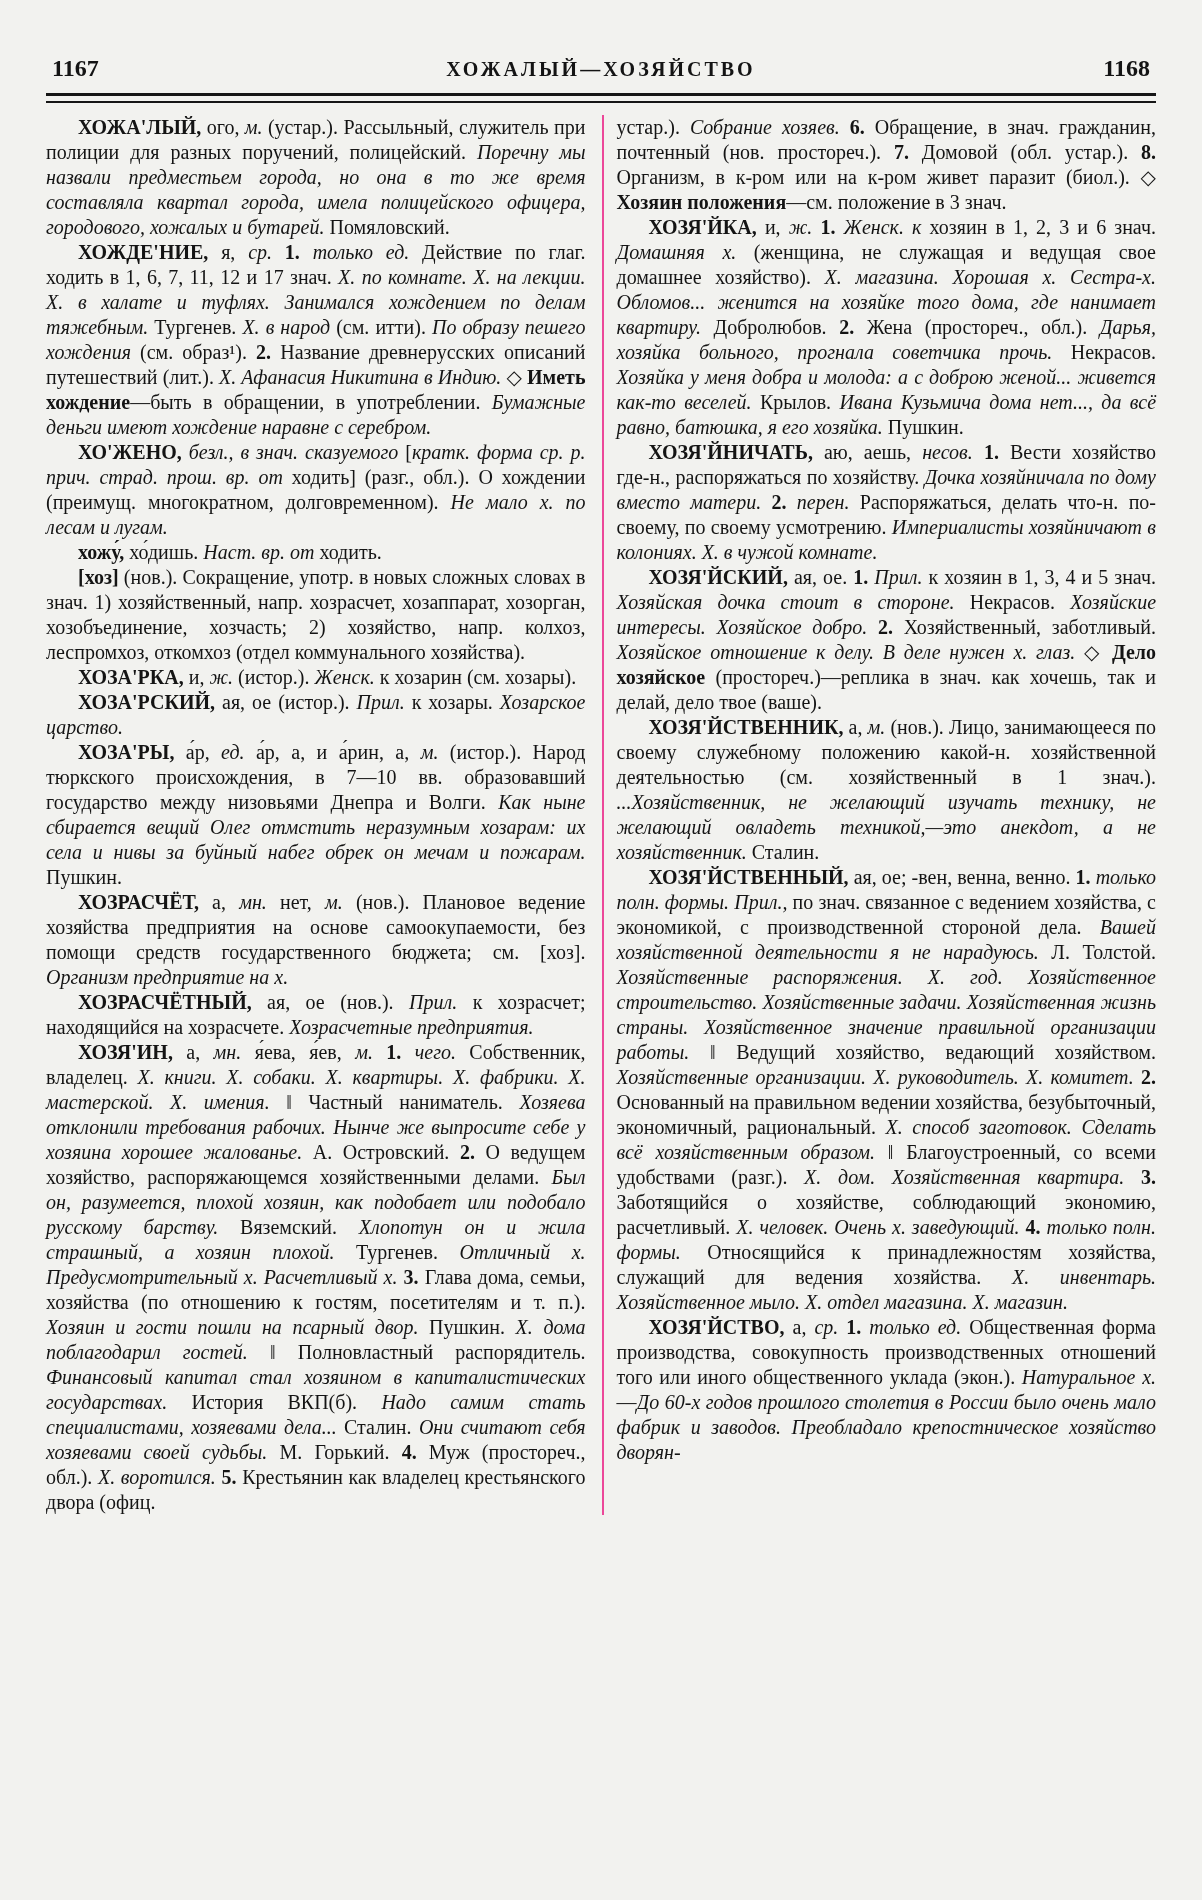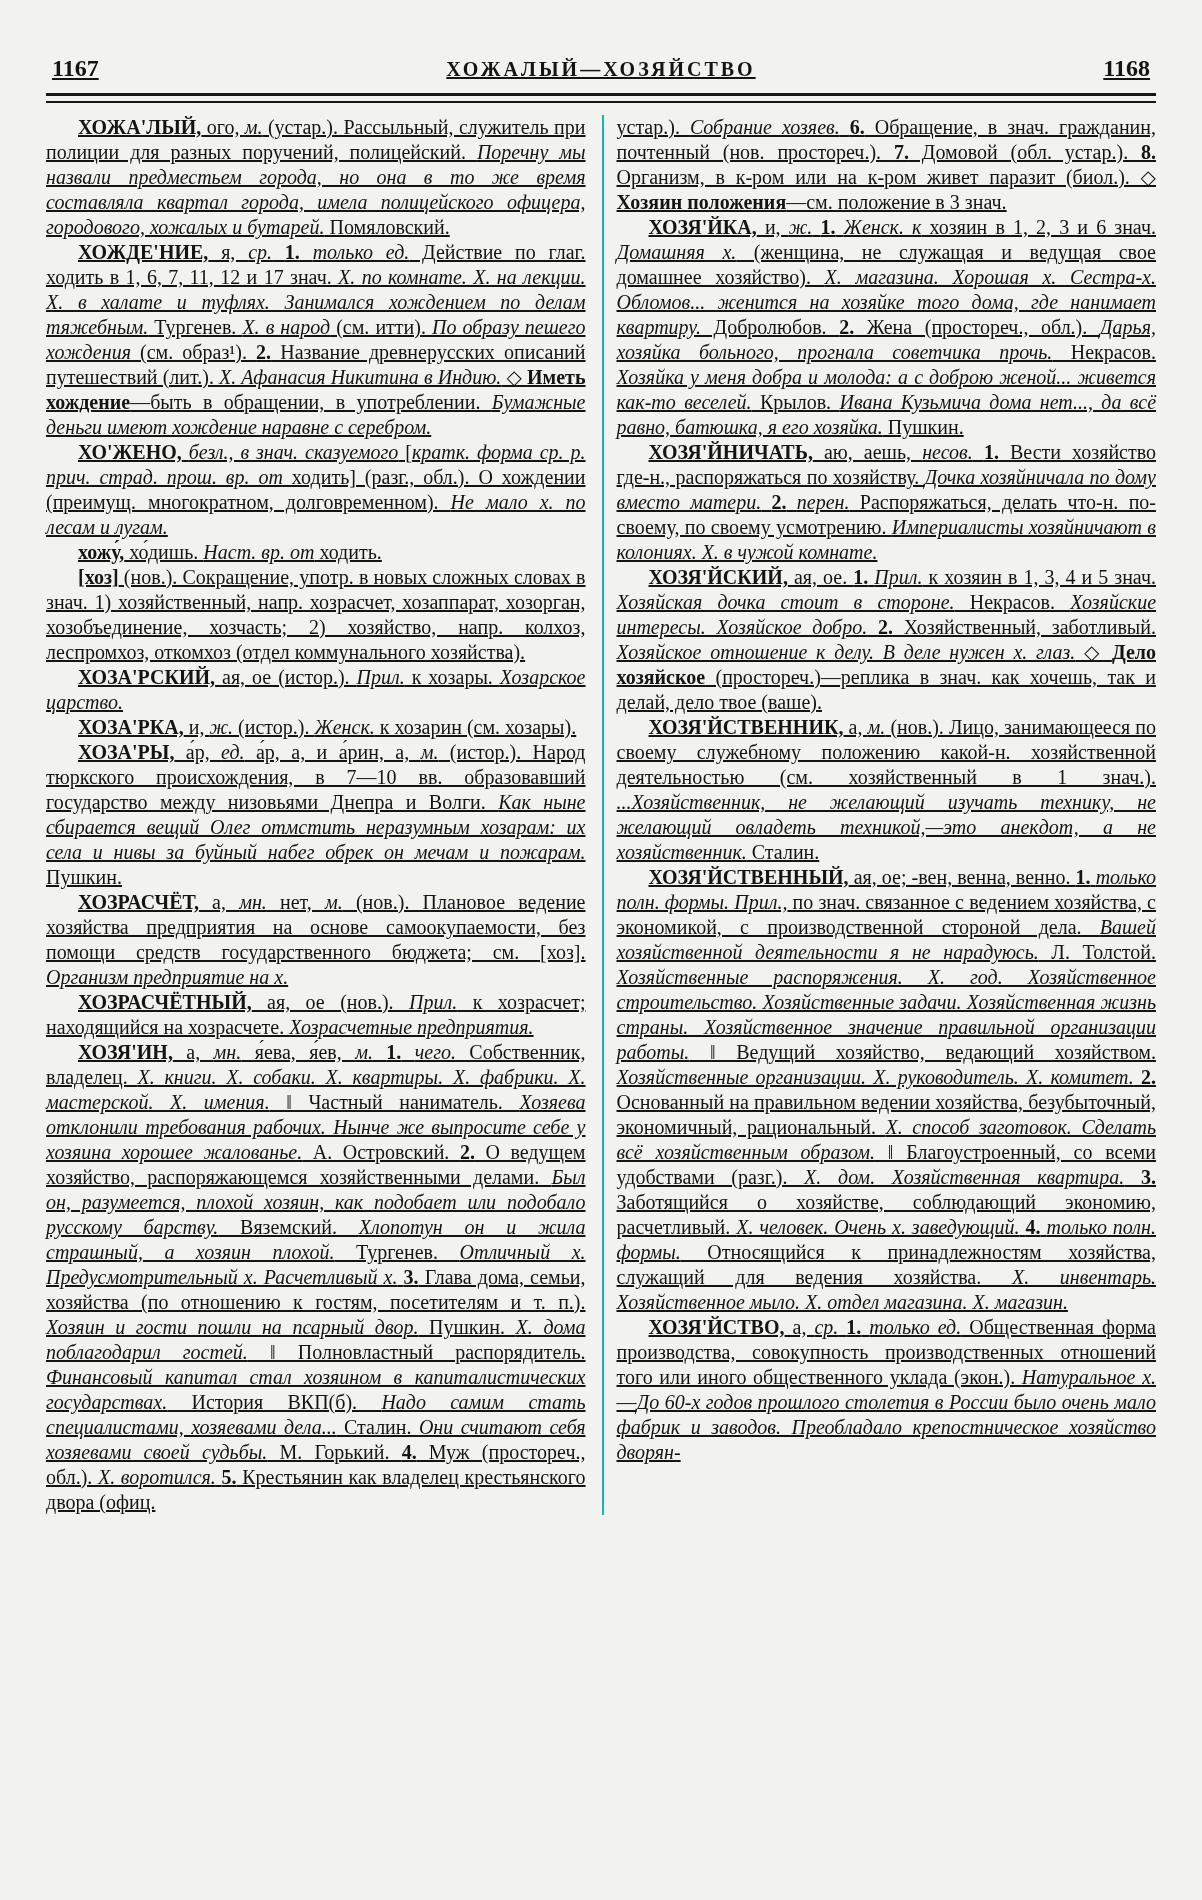--- a/index.html
+++ b/index.html
@@ -2,42 +2,42 @@
 <html lang="ru"><head>
 <meta charset="utf-8">
 <style>
   html,body{margin:0;padding:0;}
   body{
     width:1202px;height:1900px;overflow:hidden;
     background:#f2f2ef;
     color:#141414;
     font-family:"Liberation Serif","DejaVu Serif",serif;
   }
-  .page{position:relative;width:1202px;height:1900px;box-sizing:border-box;padding:56px 46px 0 46px;text-decoration:underline;}
+  .page{position:relative;width:1202px;height:1900px;box-sizing:border-box;padding:56px 46px 0 46px;}
   .running-header{
     display:flex;align-items:baseline;justify-content:space-between;
     font-weight:bold;font-size:24px;line-height:1;
     padding:0 6px 0 6px;
   }
   .running-title{letter-spacing:3px;font-size:20px;}
   .rule{
     margin-top:13px;height:5px;
     border-top:3px solid #161616;
     border-bottom:2px solid #161616;
   }
   .columns{
     display:flex;margin-top:12px;
   }
   .col{
     width:540px;
     font-size:20px;line-height:25px;
     text-align:justify;
   }
   .col-left{padding-right:16px;}
-  .col-right{padding-left:13px;border-left:2px solid #14b8a6;}
+  .col-right{padding-left:13px;border-left:2px solid #ec4899;}
   .entry{margin:0;text-indent:1.6em;}
   .entry.cont{text-indent:0;}
   .b{font-weight:bold;}
   .i{font-style:italic;}
 </style>
 </head>
 <body>
 
 <div class="page">
   <div class="running-header">
@@ -46,22 +46,22 @@
     <span>1168</span>
   </div>
   <div class="rule"></div>
   <div class="columns">
     <div class="col col-left" id="col-left">
         <p class="entry"><span class="b">ХОЖА'ЛЫЙ,</span><span class="n"> ого, </span><span class="i">м.</span><span class="n"> (устар.). Рассыльный, служитель при полиции для разных поручений, полицейский. </span><span class="i">Поречну мы назвали предместьем города, но она в то же время составляла квартал города, имела полицейского офицера, городового, хожалых и бутарей.</span><span class="n"> Помяловский.</span></p>
         <p class="entry"><span class="b">ХОЖДЕ'НИЕ,</span><span class="n"> я, </span><span class="i">ср.</span><span class="n"> </span><span class="b">1.</span><span class="n"> </span><span class="i">только ед.</span><span class="n"> Действие по глаг. ходить в 1, 6, 7, 11, 12 и 17 знач. </span><span class="i">Х. по комнате. Х. на лекции. Х. в халате и туфлях. Занимался хождением по делам тяжебным.</span><span class="n"> Тургенев. </span><span class="i">Х. в народ</span><span class="n"> (см. итти). </span><span class="i">По образу пешего хождения</span><span class="n"> (см. образ¹). </span><span class="b">2.</span><span class="n"> Название древнерусских описаний путешествий (лит.). </span><span class="i">Х. Афанасия Никитина в Индию.</span><span class="n"> ◇ </span><span class="b">Иметь хождение</span><span class="n">—быть в обращении, в употреблении. </span><span class="i">Бумажные деньги имеют хождение наравне с серебром.</span></p>
         <p class="entry"><span class="b">ХО'ЖЕНО,</span><span class="n"> </span><span class="i">безл., в знач. сказуемого</span><span class="n"> [</span><span class="i">кратк. форма ср. р. прич. страд. прош. вр. от</span><span class="n"> ходить] (разг., обл.). О хождении (преимущ. многократном, долговременном). </span><span class="i">Не мало х. по лесам и лугам.</span></p>
         <p class="entry"><span class="b">хожу́,</span><span class="n"> хо́дишь. </span><span class="i">Наст. вр. от</span><span class="n"> ходить.</span></p>
         <p class="entry"><span class="b">[хоз]</span><span class="n"> (нов.). Сокращение, употр. в новых сложных словах в знач. 1) хозяйственный, напр. хозрасчет, хозаппарат, хозорган, хозобъединение, хозчасть; 2) хозяйство, напр. колхоз, леспромхоз, откомхоз (отдел коммунального хозяйства).</span></p>
+        <p class="entry"><span class="b">ХОЗА'РКА,</span><span class="n"> и, </span><span class="i">ж.</span><span class="n"> (истор.). </span><span class="i">Женск.</span><span class="n"> к хозарин (см. хозары).</span></p>
         <p class="entry"><span class="b">ХОЗА'РСКИЙ,</span><span class="n"> ая, ое (истор.). </span><span class="i">Прил.</span><span class="n"> к хозары. </span><span class="i">Хозарское царство.</span></p>
-        <p class="entry"><span class="b">ХОЗА'РКА,</span><span class="n"> и, </span><span class="i">ж.</span><span class="n"> (истор.). </span><span class="i">Женск.</span><span class="n"> к хозарин (см. хозары).</span></p>
         <p class="entry"><span class="b">ХОЗА'РЫ,</span><span class="n"> а́р, </span><span class="i">ед.</span><span class="n"> а́р, а, и а́рин, а, </span><span class="i">м.</span><span class="n"> (истор.). Народ тюркского происхождения, в 7—10 вв. образовавший государство между низовьями Днепра и Волги. </span><span class="i">Как ныне сбирается вещий Олег отмстить неразумным хозарам: их села и нивы за буйный набег обрек он мечам и пожарам.</span><span class="n"> Пушкин.</span></p>
         <p class="entry"><span class="b">ХОЗРАСЧЁТ,</span><span class="n"> а, </span><span class="i">мн.</span><span class="n"> нет, </span><span class="i">м.</span><span class="n"> (нов.). Плановое ведение хозяйства предприятия на основе самоокупаемости, без помощи средств государственного бюджета; см. [хоз]. </span><span class="i">Организм предприятие на х.</span></p>
         <p class="entry"><span class="b">ХОЗРАСЧЁТНЫЙ,</span><span class="n"> ая, ое (нов.). </span><span class="i">Прил.</span><span class="n"> к хозрасчет; находящийся на хозрасчете. </span><span class="i">Хозрасчетные предприятия.</span></p>
         <p class="entry"><span class="b">ХОЗЯ'ИН,</span><span class="n"> а, </span><span class="i">мн.</span><span class="n"> я́ева, я́ев, </span><span class="i">м.</span><span class="n"> </span><span class="b">1.</span><span class="n"> </span><span class="i">чего.</span><span class="n"> Собственник, владелец. </span><span class="i">Х. книги. Х. собаки. Х. квартиры. Х. фабрики. Х. мастерской. Х. имения.</span><span class="n"> ‖ Частный наниматель. </span><span class="i">Хозяева отклонили требования рабочих. Нынче же выпросите себе у хозяина хорошее жалованье.</span><span class="n"> А. Островский. </span><span class="b">2.</span><span class="n"> О ведущем хозяйство, распоряжающемся хозяйственными делами. </span><span class="i">Был он, разумеется, плохой хозяин, как подобает или подобало русскому барству.</span><span class="n"> Вяземский. </span><span class="i">Хлопотун он и жила страшный, а хозяин плохой.</span><span class="n"> Тургенев. </span><span class="i">Отличный х. Предусмотрительный х. Расчетливый х.</span><span class="n"> </span><span class="b">3.</span><span class="n"> Глава дома, семьи, хозяйства (по отношению к гостям, посетителям и т. п.). </span><span class="i">Хозяин и гости пошли на псарный двор.</span><span class="n"> Пушкин. </span><span class="i">Х. дома поблагодарил гостей.</span><span class="n"> ‖ Полновластный распорядитель. </span><span class="i">Финансовый капитал стал хозяином в капиталистических государствах.</span><span class="n"> История ВКП(б). </span><span class="i">Надо самим стать специалистами, хозяевами дела...</span><span class="n"> Сталин. </span><span class="i">Они считают себя хозяевами своей судьбы.</span><span class="n"> М. Горький. </span><span class="b">4.</span><span class="n"> Муж (простореч., обл.). </span><span class="i">Х. воротился.</span><span class="n"> </span><span class="b">5.</span><span class="n"> Крестьянин как владелец крестьянского двора (офиц.</span></p>
       </div>
     <div class="col col-right" id="col-right">
         <p class="entry cont"><span class="n">устар.). </span><span class="i">Собрание хозяев.</span><span class="n"> </span><span class="b">6.</span><span class="n"> Обращение, в знач. гражданин, почтенный (нов. простореч.). </span><span class="b">7.</span><span class="n"> Домовой (обл. устар.). </span><span class="b">8.</span><span class="n"> Организм, в к-ром или на к-ром живет паразит (биол.). ◇ </span><span class="b">Хозяин положения</span><span class="n">—см. положение в 3 знач.</span></p>
         <p class="entry"><span class="b">ХОЗЯ'ЙКА,</span><span class="n"> и, </span><span class="i">ж.</span><span class="n"> </span><span class="b">1.</span><span class="n"> </span><span class="i">Женск. к</span><span class="n"> хозяин в 1, 2, 3 и 6 знач. </span><span class="i">Домашняя х.</span><span class="n"> (женщина, не служащая и ведущая свое домашнее хозяйство). </span><span class="i">Х. магазина. Хорошая х. Сестра-х. Обломов... женится на хозяйке того дома, где нанимает квартиру.</span><span class="n"> Добролюбов. </span><span class="b">2.</span><span class="n"> Жена (простореч., обл.). </span><span class="i">Дарья, хозяйка больного, прогнала советчика прочь.</span><span class="n"> Некрасов. </span><span class="i">Хозяйка у меня добра и молода: а с доброю женой... живется как-то веселей.</span><span class="n"> Крылов. </span><span class="i">Ивана Кузьмича дома нет..., да всё равно, батюшка, я его хозяйка.</span><span class="n"> Пушкин.</span></p>
         <p class="entry"><span class="b">ХОЗЯ'ЙНИЧАТЬ,</span><span class="n"> аю, аешь, </span><span class="i">несов.</span><span class="n"> </span><span class="b">1.</span><span class="n"> Вести хозяйство где-н., распоряжаться по хозяйству. </span><span class="i">Дочка хозяйничала по дому вместо матери.</span><span class="n"> </span><span class="b">2.</span><span class="n"> </span><span class="i">перен.</span><span class="n"> Распоряжаться, делать что-н. по-своему, по своему усмотрению. </span><span class="i">Империалисты хозяйничают в колониях. Х. в чужой комнате.</span></p>
         <p class="entry"><span class="b">ХОЗЯ'ЙСКИЙ,</span><span class="n"> ая, ое. </span><span class="b">1.</span><span class="n"> </span><span class="i">Прил.</span><span class="n"> к хозяин в 1, 3, 4 и 5 знач. </span><span class="i">Хозяйская дочка стоит в стороне.</span><span class="n"> Некрасов. </span><span class="i">Хозяйские интересы. Хозяйское добро.</span><span class="n"> </span><span class="b">2.</span><span class="n"> Хозяйственный, заботливый. </span><span class="i">Хозяйское отношение к делу. В деле нужен х. глаз.</span><span class="n"> ◇ </span><span class="b">Дело хозяйское</span><span class="n"> (простореч.)—реплика в знач. как хочешь, так и делай, дело твое (ваше).</span></p>

